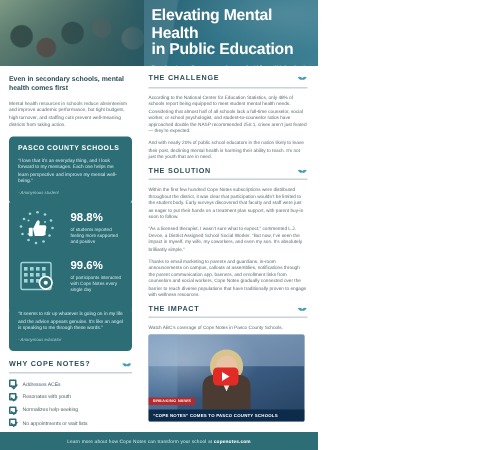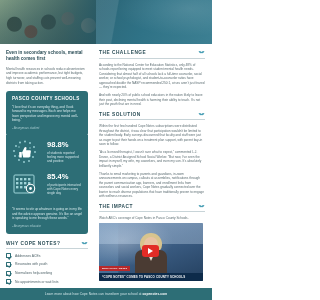--- a/index.html
+++ b/index.html
@@ -197,20 +197,25 @@
   .footer-text b { color: #ffffff; }
 </style>
 </head>
 <body>
 
 <div class="page">
 
   <div class="header">
     <div class="hdr-photo"></div>
     <div class="hdr-right"></div>
+    <div class="hdr-text">
+      <div class="hdr-title">Elevating Mental Health</div>
+      <div class="hdr-title">in Public Education</div>
+      <div class="hdr-sub">Transforming wellness across dozens of middle and high schools</div>
+    </div>
   </div>
 
   <div class="body">
 
     <div class="col-left">
 
       <div class="intro-head">Even in secondary schools, mental health comes first</div>
       <div class="intro-body">Mental health resources in schools reduce absenteeism and improve academic performance, but tight budgets, high turnover, and staffing cuts prevent well-meaning districts from taking action.</div>
 
       <div class="quote-card">
@@ -267,21 +272,21 @@
                   <rect x="16" y="11" width="2.4" height="2.4"></rect>
                 <rect x="4" y="15" width="2.4" height="2.4"></rect>
                   <rect x="8" y="15" width="2.4" height="2.4"></rect>
                 <rect x="12" y="15" width="2.4" height="2.4"></rect>
               </g>
               <circle cx="18.5" cy="17.5" r="4.2" fill="#2d6e76" stroke="#ffffff" stroke-width="1.1"></circle>
               <circle cx="18.5" cy="17.5" r="1.4" fill="#ffffff"></circle>
             </svg>
           </div>
           <div>
-            <div class="stat-val">85.4%</div>
+            <div class="stat-val">99.6%</div>
             <div class="stat-desc">of participants interacted with Cope Notes every single day</div>
           </div>
         </div>
       </div>
 
       <div class="quote2">
         <div class="quote2-text">“It seems to stir up whatever is going on in my life and the advice appears genuine. It’s like an angel is speaking to me through these words.”</div>
         <div class="quote2-attr">- Anonymous educator</div>
       </div>
 

